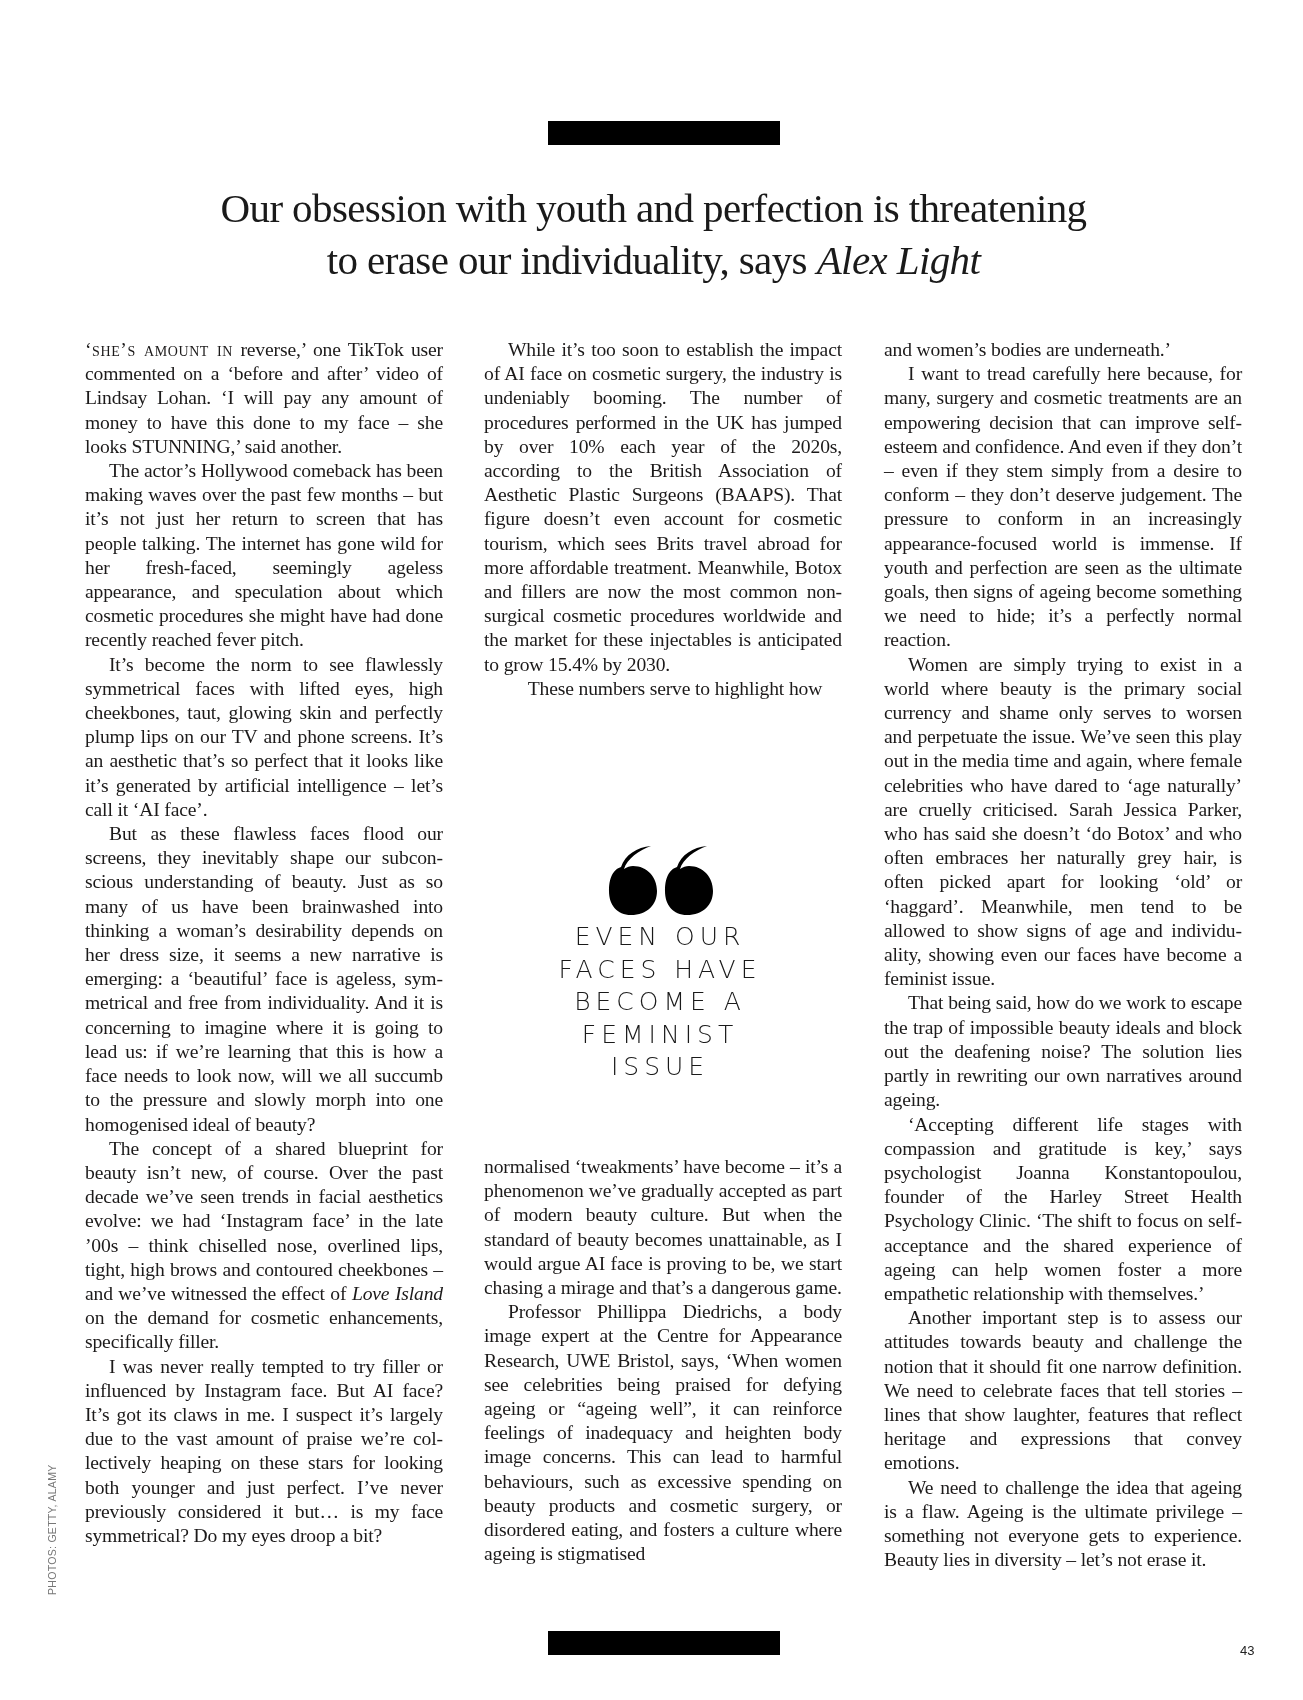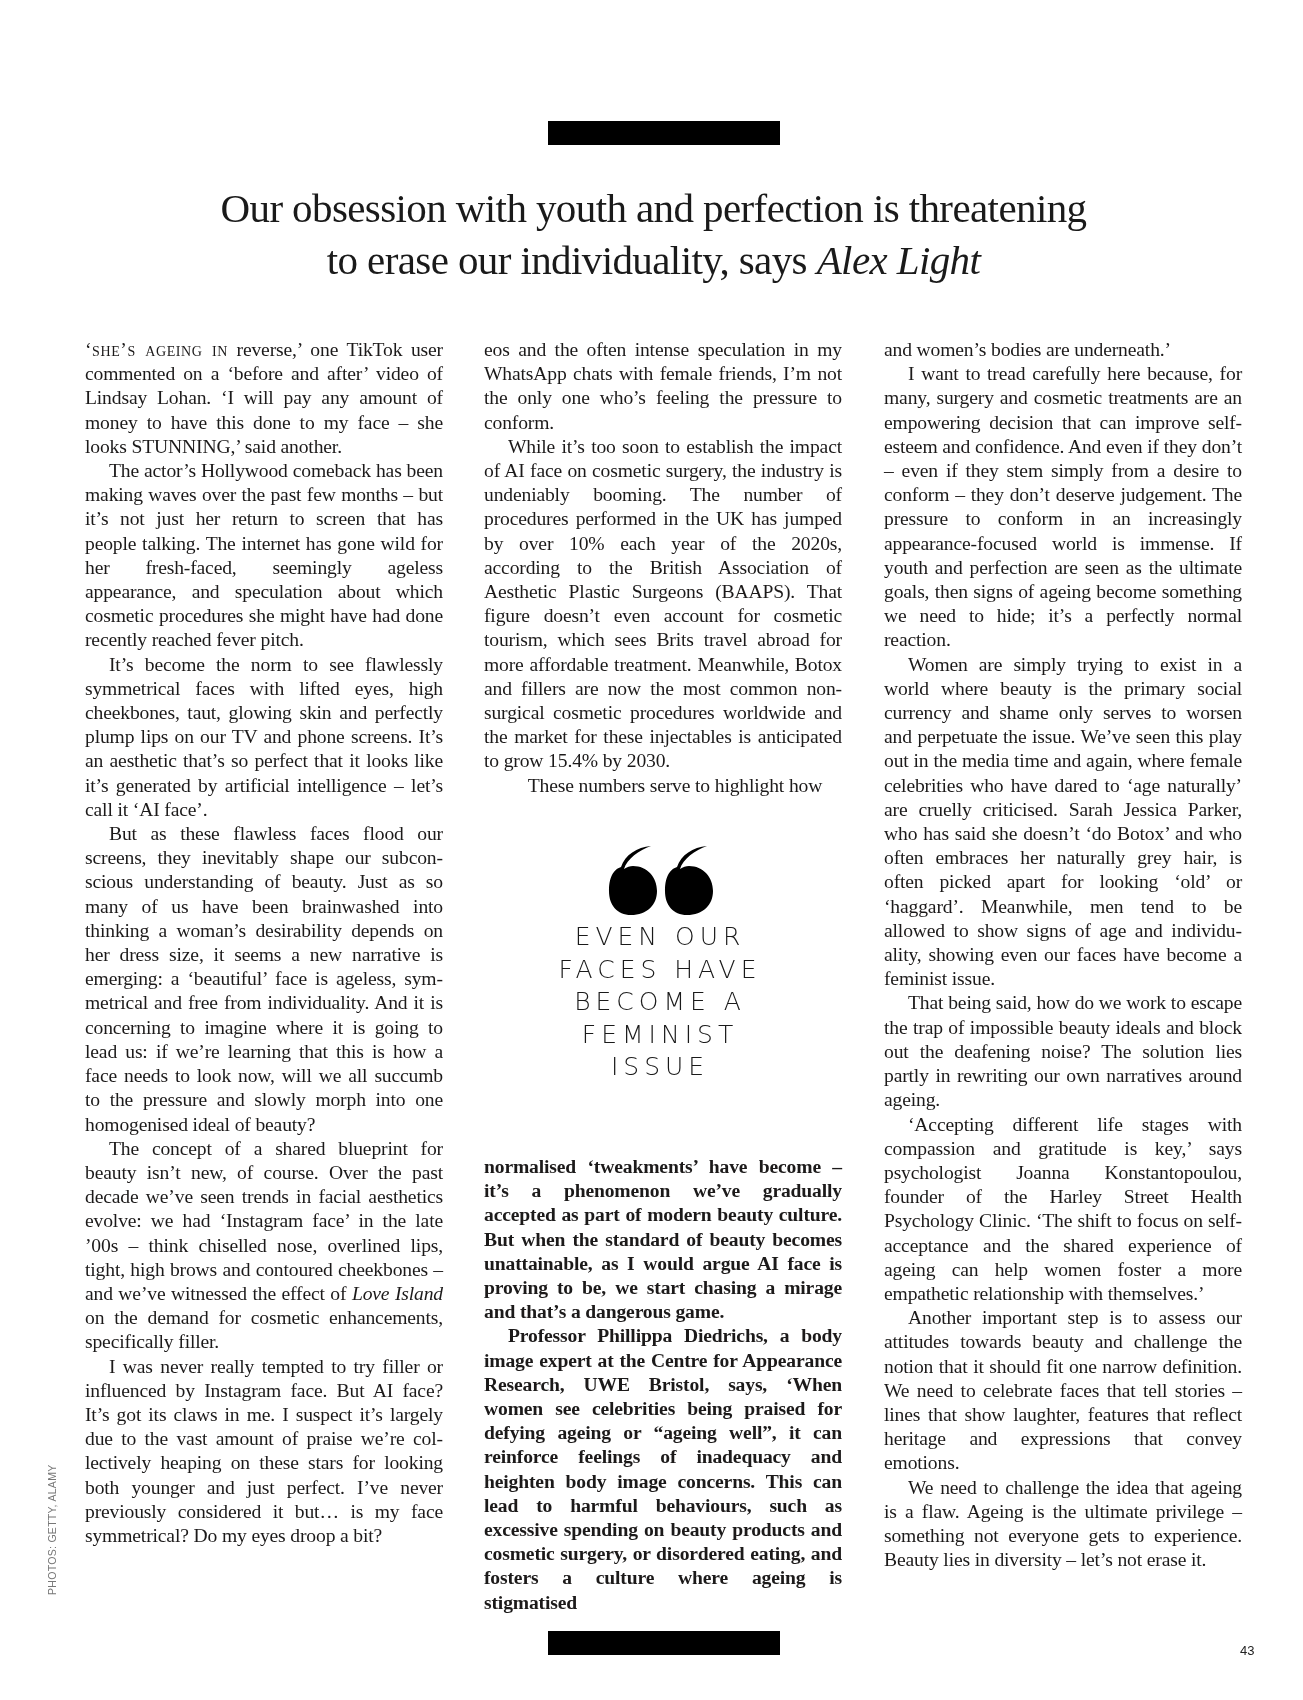--- a/index.html
+++ b/index.html
@@ -30,21 +30,21 @@
     text-align: justify; hyphens: manual;
     letter-spacing: -0.15px;
   }
   .col p { margin: 0; text-indent: 24px; }
   .col p.noindent { text-indent: 0; }
   .col1 { left: 85px; }
   .col2 { left: 484px; }
   .col3 { left: 884px; }
   .col2-bottom { position: absolute; left: 484px; top: 1155px; width: 358px;
     font-size: 19.6px; line-height: 24.2px; text-align: justify; letter-spacing: -0.15px; }
-  .col2-bottom p { margin: 0; text-indent: 24px; font-weight: bold; }
+  .col2-bottom p { margin: 0; text-indent: 24px; }
   .col2-bottom p.noindent { text-indent: 0; }
   .smallcaps { font-variant: small-caps; letter-spacing: 0.6px; }
   .ital { font-style: italic; }
   .pullquote {
     position: absolute; left: 505px; top: 845px; width: 310px;
     text-align: center;
   }
   .quote-mark { display: block; margin: 0 auto; }
   .pullquote-text {
     margin-top: 4px;
@@ -69,30 +69,29 @@
 <body>
 
 <div class="top-bar"></div>
 
 <h1 class="standfirst">
   <span>Our obsession with youth and perfection is threatening</span><br>
   <span>to erase our individuality, says </span><span class="author">Alex Light</span>
 </h1>
 
 <div class="col col1">
-  <p class="noindent"><span class="smallcaps">‘she’s ageing in</span><span> reverse,’ one TikTok user commented on a ‘before and after’ video of Lindsay Lohan. ‘I will pay any amount of money to have this done to my face – she looks STUNNING,’ said another.</span></p>
+  <p class="noindent"><span class="smallcaps">‘she’s amount in</span><span> reverse,’ one TikTok user commented on a ‘before and after’ video of Lindsay Lohan. ‘I will pay any amount of money to have this done to my face – she looks STUNNING,’ said another.</span></p>
   <p>The actor’s Hollywood comeback has been making waves over the past few months – but it’s not just her return to screen that has people talking. The internet has gone wild for her fresh-faced, seemingly ageless appearance, and speculation about which cosmetic procedures she might have had done recently reached fever pitch.</p>
   <p>It’s become the norm to see flawlessly symmetrical faces with lifted eyes, high cheekbones, taut, glowing skin and perfectly plump lips on our TV and phone screens. It’s an aesthetic that’s so perfect that it looks like it’s generated by artificial intelligence – let’s call it ‘AI face’.</p>
   <p>But as these flawless faces flood our screens, they inevitably shape our subcon­scious understanding of beauty. Just as so many of us have been brainwashed into thinking a woman’s desirability depends on her dress size, it seems a new narrative is emerging: a ‘beautiful’ face is ageless, sym­metrical and free from individuality. And it is concerning to imagine where it is going to lead us: if we’re learning that this is how a face needs to look now, will we all succumb to the pressure and slowly morph into one homogenised ideal of beauty?</p>
   <p><span>The concept of a shared blueprint for beauty isn’t new, of course. Over the past decade we’ve seen trends in facial aesthetics evolve: we had ‘Instagram face’ in the late ’00s – think chiselled nose, overlined lips, tight, high brows and contoured cheek­bones – and we’ve witnessed the effect of </span><span class="ital">Love Island</span><span> on the demand for cosmetic enhancements, specifically filler.</span></p>
   <p>I was never really tempted to try filler or influenced by Instagram face. But AI face? It’s got its claws in me. I suspect it’s largely due to the vast amount of praise we’re col­lectively heaping on these stars for looking both younger and just perfect. I’ve never previously considered it but… is my face symmetrical? Do my eyes droop a bit?</p>
 </div>
 
 <div class="col col2">
-  <p class="noindent">eos and the often intense speculation in my WhatsApp chats with female friends, I’m not the only one who’s feeling the pressure to conform.</p>
   <p>While it’s too soon to establish the impact of AI face on cosmetic surgery, the industry is undeniably booming. The num­ber of procedures performed in the UK has jumped by over 10% each year of the 2020s, according to the British Association of Aesthetic Plastic Surgeons (BAAPS). That figure doesn’t even account for cosmetic tourism, which sees Brits travel abroad for more affordable treatment. Meanwhile, Botox and fillers are now the most common non-surgical cosmetic procedures world­wide and the market for these injectables is anticipated to grow 15.4% by 2030.</p>
   <p style="text-align:center">These numbers serve to highlight how</p>
 </div>
 
 <div class="pullquote">
   <svg class="quote-mark" width="106" height="72" viewBox="0 0 106 72">
     <path d="M24 70 C10 70 2 60 2 46 C2 30 8 24 14 22 C18 10 30 2 44 1 C32 5 20 14 17 24 C20 22 23 21 26 21 C40 21 50 32 50 46 C50 60 40 70 24 70 Z" fill="#000"></path>
     <path d="M80 70 C66 70 58 60 58 46 C58 30 64 24 70 22 C74 10 86 2 100 1 C88 5 76 14 73 24 C76 22 79 21 82 21 C96 21 106 32 106 46 C106 60 96 70 80 70 Z" fill="#000"></path>
   </svg>
   <div class="pullquote-text">

